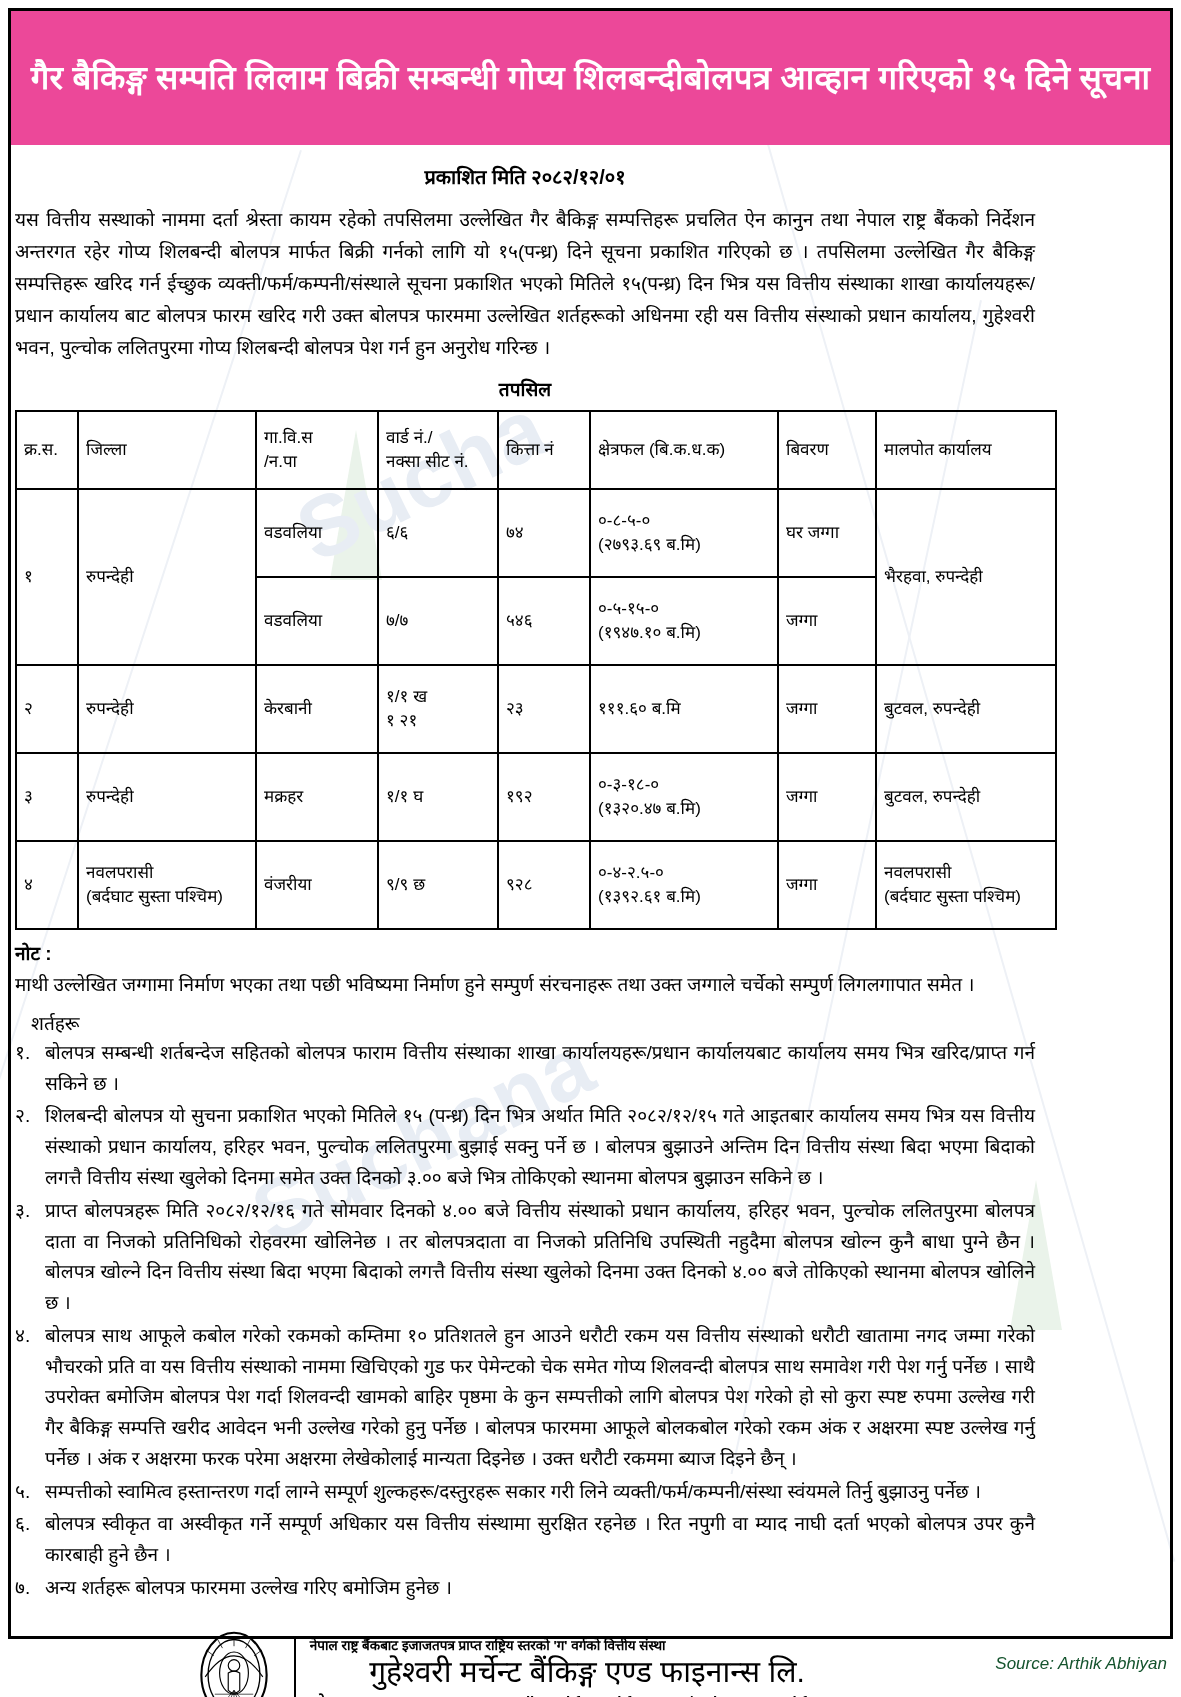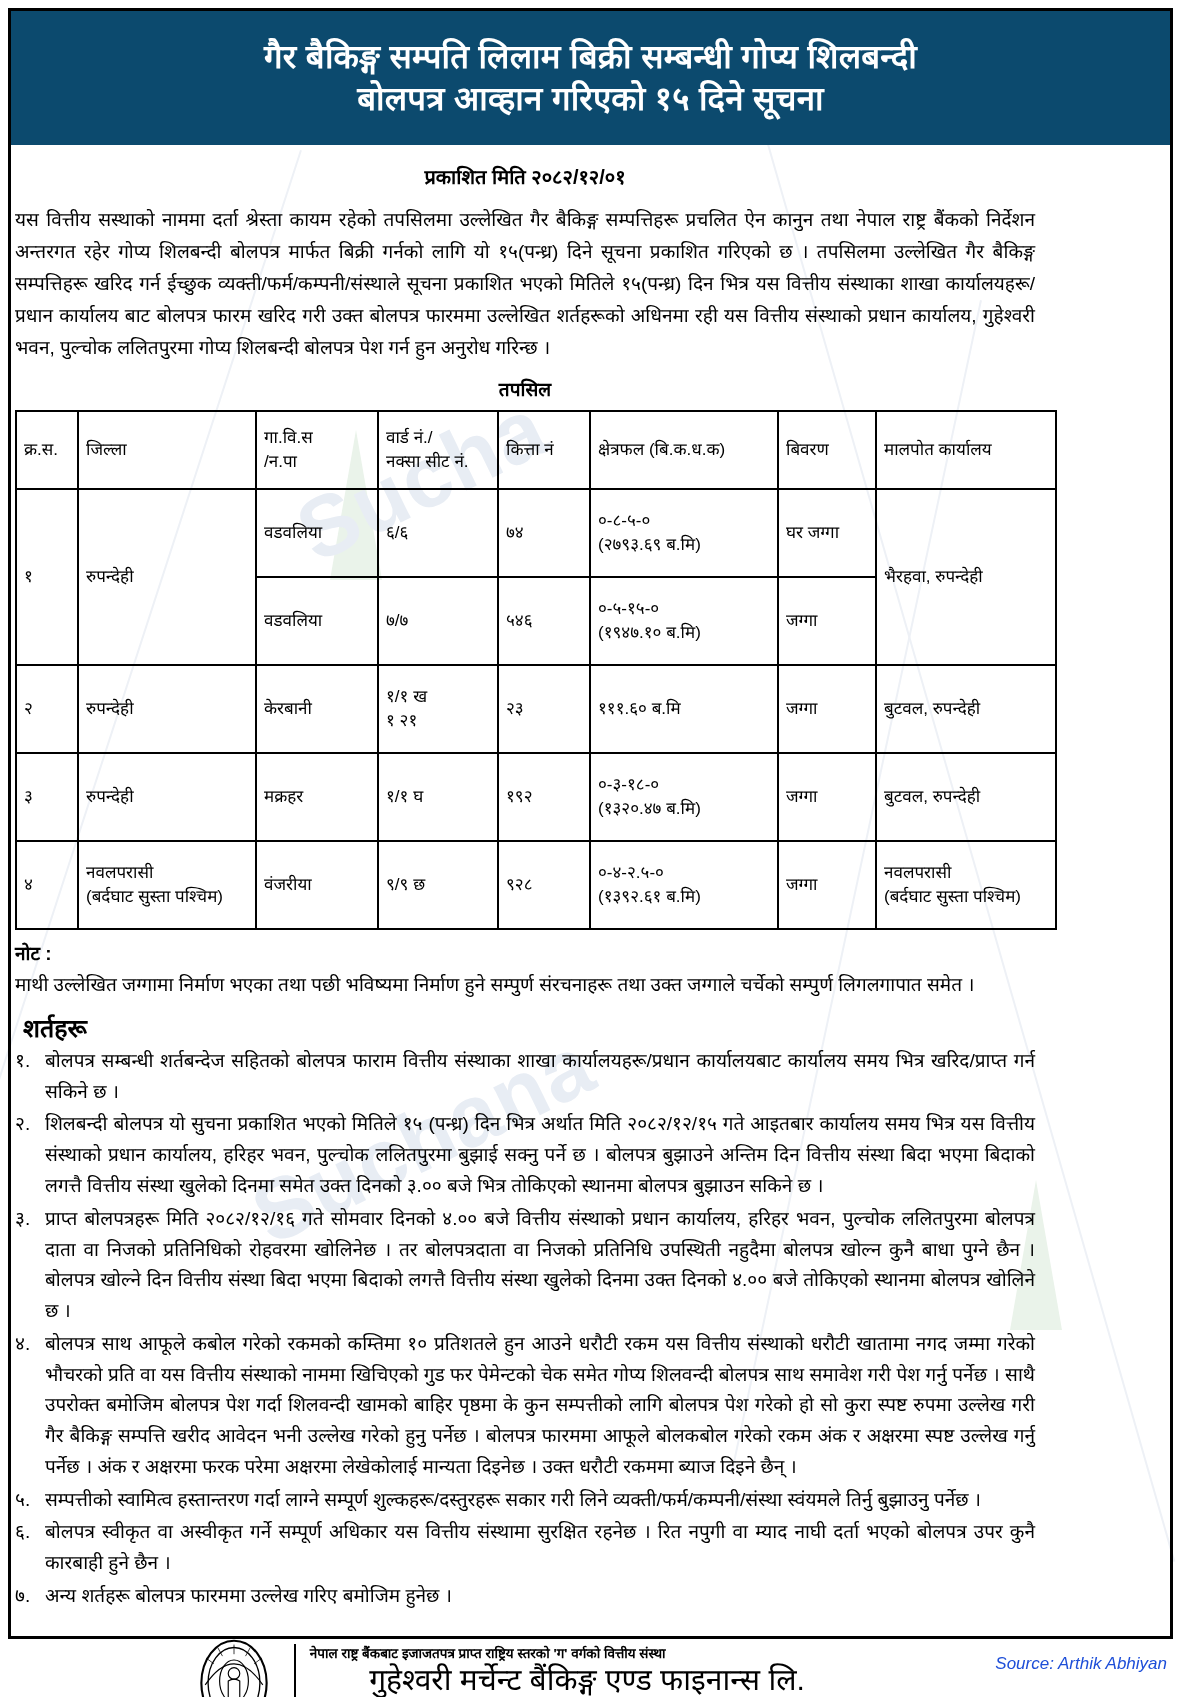--- a/index.html
+++ b/index.html
@@ -59,24 +59,24 @@
     background: transparent;
   }
 
   
   .banner {
     position: absolute;
     left: 11px;
     top: 11px;
     width: 1159px;
     height: 134px;
-    background: #0c4a6e;
+    background: #ec4899;
     color: #ffffff;
     display: flex;
-    flex-direction: column;
+    flex-direction: row;
     align-items: center;
     justify-content: center;
     box-sizing: border-box;
   }
   .banner-line {
     font-size: 33px;
     font-weight: bold;
     line-height: 1.28;
     letter-spacing: 0.2px;
     text-align: center;
@@ -151,23 +151,23 @@
     font-size: 19px;
     font-weight: bold;
     margin: 10px 0 4px 0;
   }
   .note-body {
     font-size: 19px;
     line-height: 1.6;
     margin: 0 0 10px 0;
   }
   .sharta-label {
-    font-size: 25px;
-    font-weight: bold;
-    margin: 6px 0 2px 8px;
+    font-size: 19px;
+    font-weight: normal;
+    margin: 6px 0 2px 16px;
   }
 
   ol.conditions {
     list-style: none;
     margin: 0;
     padding: 0;
   }
   ol.conditions li {
     font-size: 19px;
     line-height: 1.62;
@@ -222,21 +222,21 @@
     font-weight: bold;
     line-height: 1.5;
   }
 
   .source {
     position: absolute;
     right: 14px;
     top: 1654px;
     font-size: 17px;
     font-style: italic;
-    color: #1d4ed8;
+    color: #14532d;
   }
 </style>
 </head>
 <body>
 
 <div class="page">
 
   <div class="wm-line" style="left:300px;top:150px;width:2px;height:1500px;transform:rotate(18deg);"></div>
   <div class="wm-line" style="left:760px;top:120px;width:2px;height:1500px;transform:rotate(-16deg);"></div>
   <div class="wm-line" style="left:980px;top:300px;width:2px;height:1200px;transform:rotate(12deg);"></div>

